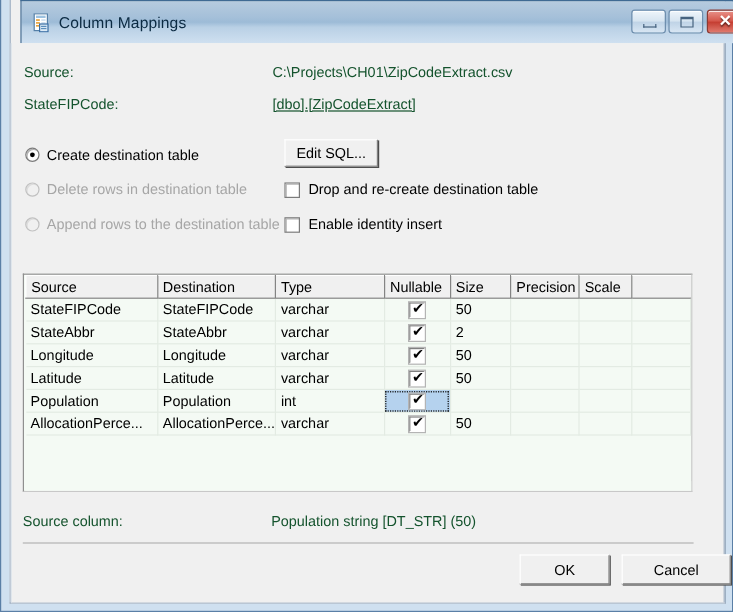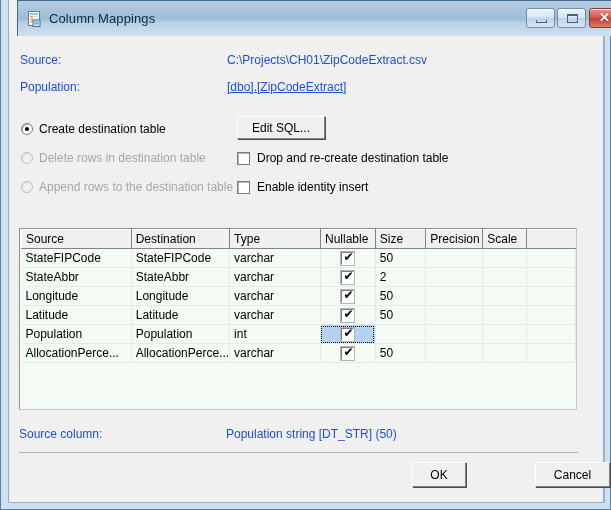--- a/index.html
+++ b/index.html
@@ -113,21 +113,21 @@
     height: 466px;
     background: #f0f0f0;
     box-sizing: border-box;
     border-left: 1px solid #dfe6ec;
     border-right: 1px solid #9dafc2;
   }
 
   .lbl {
     position: absolute;
     white-space: nowrap;
-    color: #1d4ed8;
+    color: #14532d;
     font-size: 12px;
   }
 
   
   .radio-row { position: absolute; height: 16px; }
   .radio {
     position: absolute;
     left: 0; top: 1px;
     width: 12px; height: 12px;
     box-sizing: border-box;
@@ -328,41 +328,41 @@
     <div class="win-btn" id="btn-close">
       <span class="glyph-close">✕</span>
     </div>
   </div>
 
   <div id="client">
 
     <div class="lbl" style="left:10px; top:17px;">Source:</div>
     <div class="lbl" style="left:217px; top:17px;">C:\Projects\CH01\ZipCodeExtract.csv</div>
 
-    <div class="lbl" style="left:10px; top:44px;">Population:</div>
+    <div class="lbl" style="left:10px; top:44px;">StateFIPCode:</div>
     <div class="lbl" style="left:217px; top:44px;text-decoration:underline;">[dbo].[ZipCodeExtract]</div>
 
     <div class="radio-row" style="left:11px; top:86px;">
       <span class="radio">
           <span class="dot"></span>
         </span>
       <span class="radio-label">Create destination table</span>
     </div>
 
     <div class="radio-row" style="left:11px; top:115px;">
       <span class="radio disabled"></span>
       <span class="radio-label disabled">Delete rows in destination table</span>
     </div>
 
     <div class="radio-row" style="left:11px; top:144px;">
       <span class="radio disabled"></span>
       <span class="radio-label disabled">Append rows to the destination table</span>
     </div>
 
-    <div class="btn3d" style="left:227px; top:80px; width:88px; height:23px;">Edit SQL...</div>
+    <div class="btn3d" style="left:227px; top:80px; width:78px; height:23px;">Edit SQL...</div>
 
     <div class="check-row" style="left:227px; top:115px;">
       <span class="cbox"></span>
       <span class="check-label">Drop and re-create destination table</span>
     </div>
 
     <div class="check-row" style="left:227px; top:144px;">
       <span class="cbox"></span>
       <span class="check-label">Enable identity insert</span>
     </div>
@@ -461,16 +461,16 @@
       </table>
     </div>
     <div id="grid-blankrow"></div>
   </div>
 
   <div class="lbl" style="left:18px; top:427px;">Source column:</div>
   <div class="lbl" style="left:225px; top:427px;">Population string [DT_STR] (50)</div>
 
   <div id="footer-sep"></div>
 
-  <div class="btn3d" style="left:411px; top:462px; width:54px; height:25px;">OK</div>
-  <div class="btn3d" style="left:534px; top:462px; width:75px; height:25px;">Cancel</div>
+  <div class="btn3d" style="left:432px; top:462px; width:75px; height:25px;">OK</div>
+  <div class="btn3d" style="left:517px; top:462px; width:91px; height:25px;">Cancel</div>
 
 </div>
 
 </body></html>

